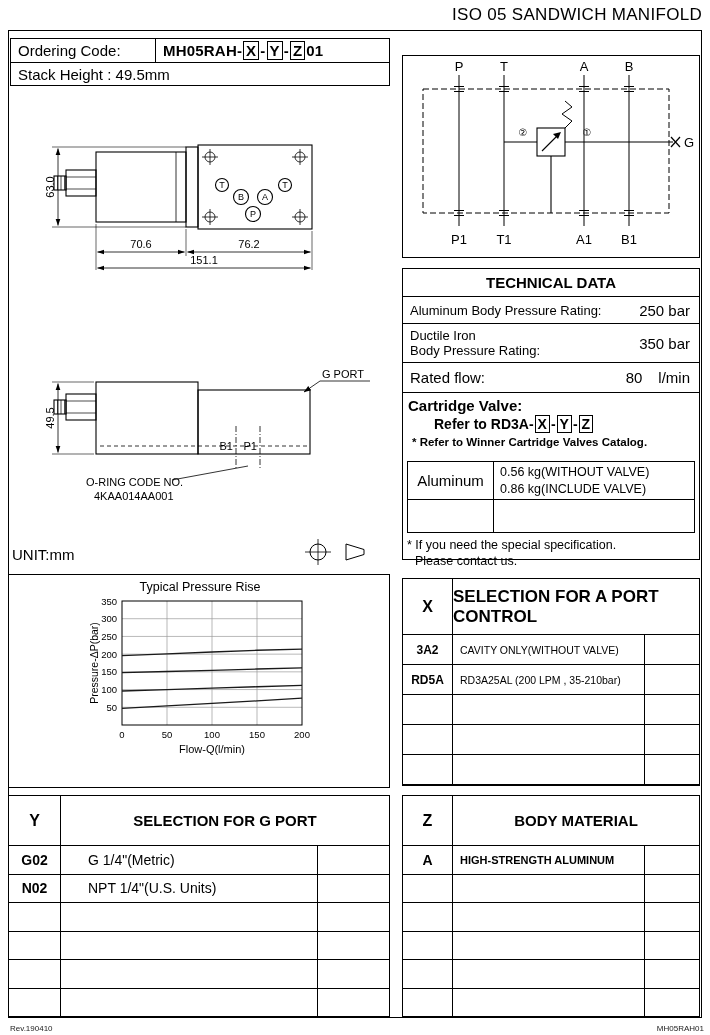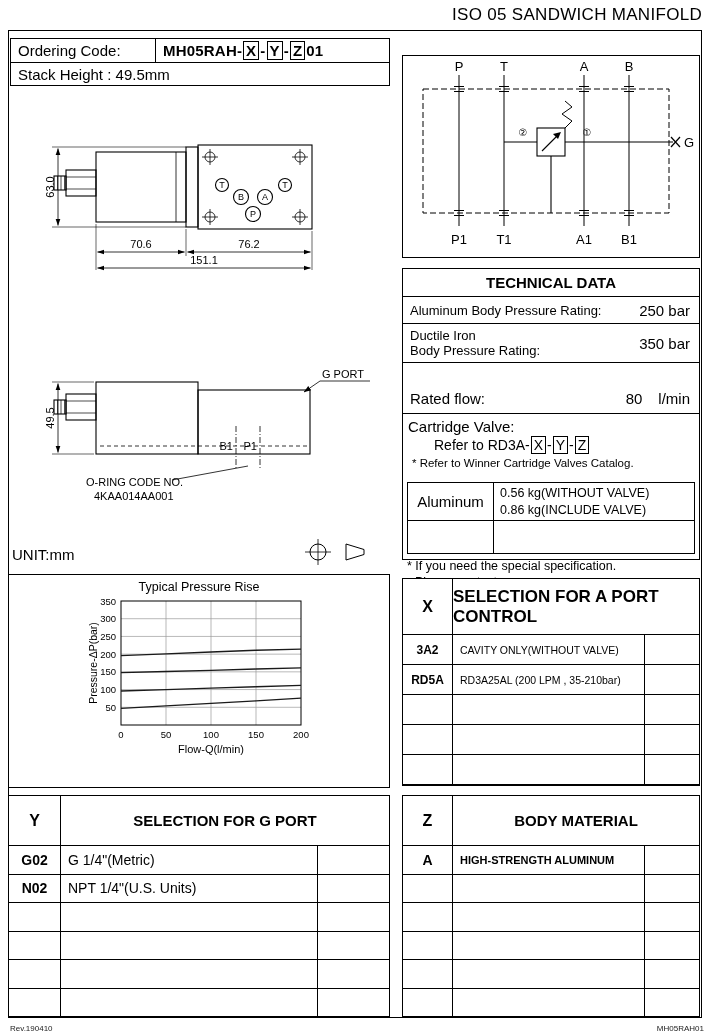--- a/index.html
+++ b/index.html
@@ -50,21 +50,21 @@
 
   .x-sel .sel-hcode { width:50px; }
   .x-sel .sel-hlabel { font-size:17px; }
   .x-sel .sel-row { height:30px; }
   .x-sel .sel-code { width:50px; font-size:12px; }
   .x-sel .sel-label { font-size:10.5px; }
   .x-sel .sel-extra { width:55px; }
 
   .y-sel .sel-hcode { width:52px; }
   .y-sel .sel-hlabel { font-size:15px; }
-  .y-sel .sel-row { height:28.5px; }
+  .y-sel .sel-row { height:28.5px;gap:20px; }
   .y-sel .sel-code { width:52px; font-size:14px; }
   .y-sel .sel-label { font-size:14px; }
   .y-sel .sel-extra { width:72px; }
 
   .z-sel .sel-hcode { width:50px; }
   .z-sel .sel-hlabel { font-size:15px; }
   .z-sel .sel-row { height:28.5px; }
   .z-sel .sel-code { width:50px; font-size:14px; }
   .z-sel .sel-label { font-size:11px; font-weight:bold; }
   .z-sel .sel-extra { width:55px; }
@@ -213,21 +213,21 @@
         <line x1="338" y1="178" x2="356" y2="183.5"></line>
         <line x1="338" y1="194" x2="356" y2="188.5"></line>
         <line x1="338" y1="178" x2="338" y2="194"></line>
         <line x1="356" y1="183.5" x2="356" y2="188.5"></line>
       </g>
     </svg>
   </div>
 
   <div class="unit-label">UNIT:mm</div>
 
-  <div class="abs chartbox" style="left:8px; top:574px; width:382px; height:214px;">
+  <div class="abs chartbox" style="left:8px; top:574px; width:382px; height:214px;text-align:center;">
     <svg width="379" height="211" viewBox="0 0 379 211">
       <text x="190" y="16" text-anchor="middle" font-size="12.5" fill="#000">Typical Pressure Rise</text>
       <g id="chart-grid">
           <line x1="157" y1="26" x2="157" y2="150" stroke="#999" stroke-width="0.7"></line>
           <line x1="202" y1="26" x2="202" y2="150" stroke="#999" stroke-width="0.7"></line>
           <line x1="247" y1="26" x2="247" y2="150" stroke="#999" stroke-width="0.7"></line>
           <line x1="112" y1="132.28571428571428" x2="292" y2="132.28571428571428" stroke="#999" stroke-width="0.7"></line>
           <line x1="112" y1="114.57142857142858" x2="292" y2="114.57142857142858" stroke="#999" stroke-width="0.7"></line>
           <line x1="112" y1="96.85714285714286" x2="292" y2="96.85714285714286" stroke="#999" stroke-width="0.7"></line>
           <line x1="112" y1="79.14285714285715" x2="292" y2="79.14285714285715" stroke="#999" stroke-width="0.7"></line>
@@ -328,25 +328,25 @@
       <span class="td-l">Aluminum Body Pressure Rating:</span>
       <span class="td-v">250 bar</span>
     </div>
     <div class="td-row" style="height:39px;">
       <span class="td-l l2">
         <div>Ductile Iron</div>
         <div>Body Pressure Rating:</div>
       </span>
       <span class="td-v">350 bar</span>
     </div>
-    <div class="td-row" style="height:30px;margin-top:21px;">
+    <div class="td-row" style="height:30px;">
       <span class="td-l-big">Rated flow:</span>
       <span class="td-v"><span>80</span><span style="display:inline-block; width:16px;"></span><span>l/min</span></span>
     </div>
-    <div class="td-cart" style="height:66px; border-bottom:none;">
+    <div class="td-cart" style="height:66px; border-bottom:none;font-weight:bold;">
       <div class="c1">Cartridge Valve:</div>
       <div class="c2"><span>Refer to RD3A-</span><span class="cbox">X</span><span>-</span><span class="cbox">Y</span><span>-</span><span class="cbox">Z</span></div>
       <div class="c3">* Refer to Winner Cartridge Valves Catalog.</div>
     </div>
     <div class="td-weight">
       <div class="w-mat">Aluminum</div>
       <div class="w-vals">
         <div>0.56  kg(WITHOUT VALVE)</div>
         <div>0.86  kg(INCLUDE VALVE)</div>
       </div>

